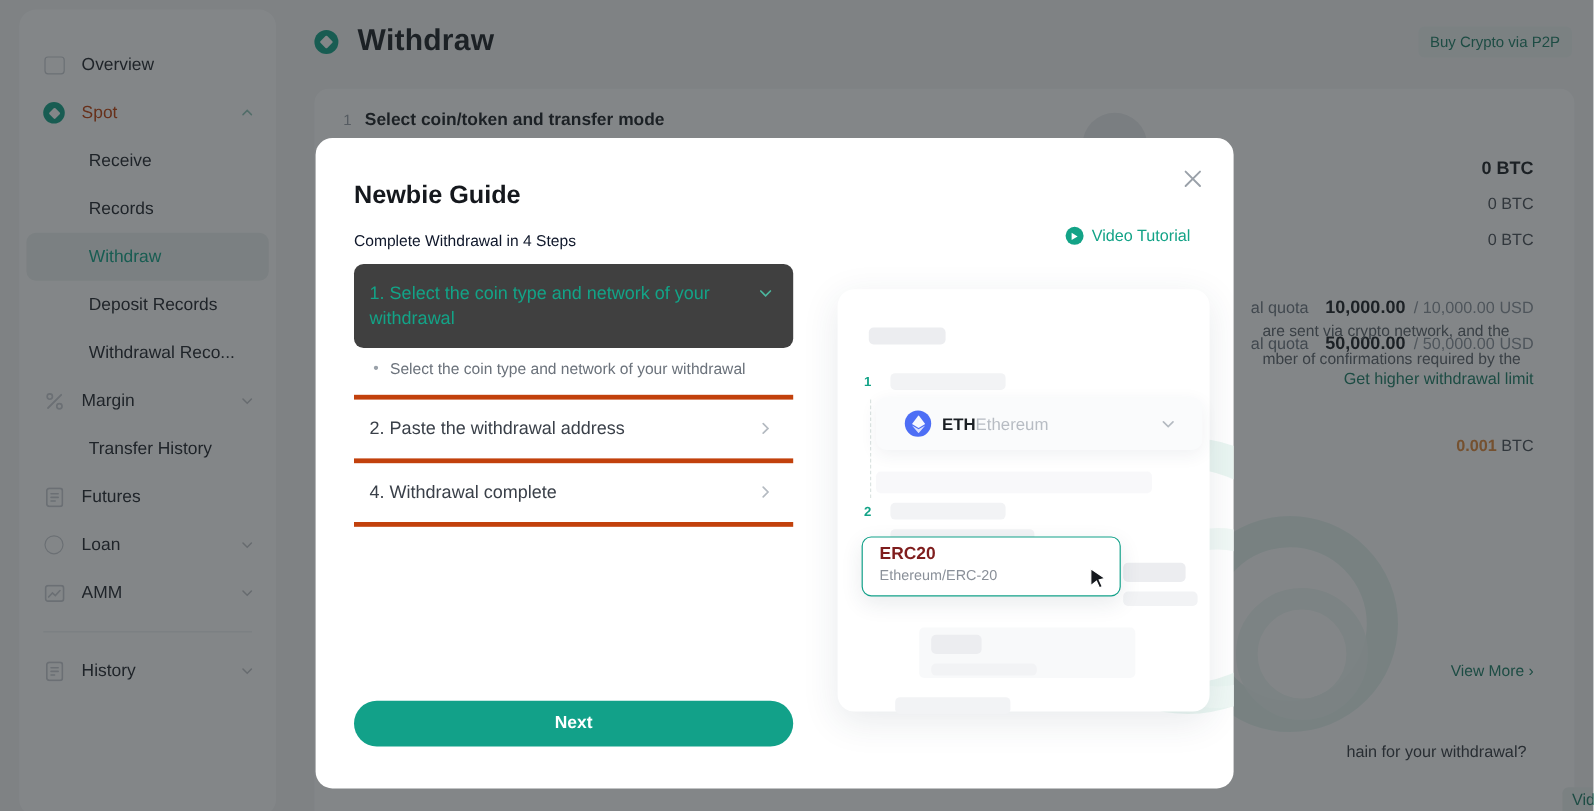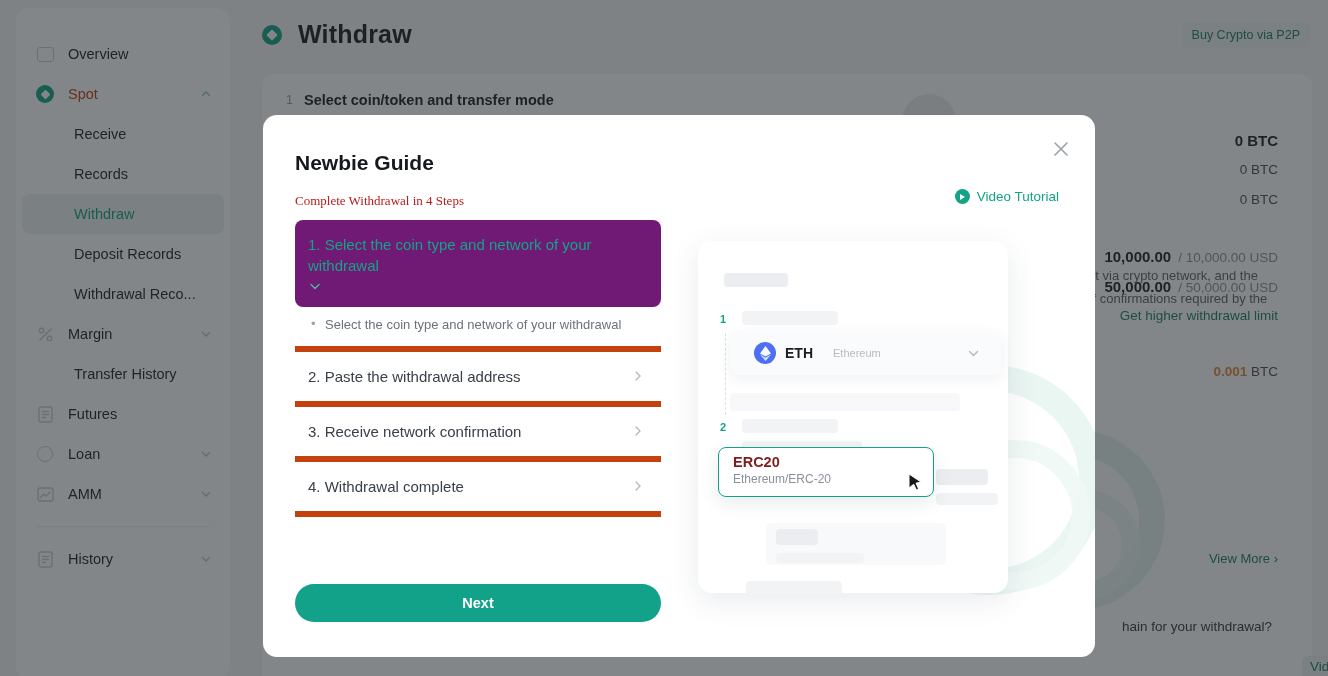--- a/index.html
+++ b/index.html
@@ -79,49 +79,49 @@
   .view-more { position: absolute; right: 34px; top: 477px; font-size: 13px; color: #1e7f68; }
   .q-line { position: absolute; left: 860px; top: 545px; font-size: 13.5px; color: #363b42; }
   .q-link { position: absolute; left: 1040px; top: 582px; font-size: 13.5px; color: #1e7f68;
             background:#eef3f2; border-radius:5px; padding:3px 8px; }
 
   
   .overlay { position: absolute; inset: 0; background: rgba(30,34,38,0.55); }
 
   
   .modal {
-    position: absolute; left: 263px; top: 115px; width: 832px; height: 542px;
+    position: absolute; left: 263px; top: 115px; width: 765px; height: 542px;
     background: #ffffff; border-radius: 14px; overflow: hidden;
   }
   .modal-close {
     position: absolute; right: 22px; top: 22px; width: 24px; height: 24px; cursor: pointer;
   }
   .modal-title { position: absolute; left: 32px; top: 36px; font-size: 21px; font-weight: 700; color: #15181d; }
-  .modal-sub { position: absolute; left: 32px; top: 78px; font-size: 13px; color: #b91c1c; font-family: Liberation Serif, serif; }
+  .modal-sub { position: absolute; left: 32px; top: 78px; font-size: 13px; color: #0f172a; }
   .video-link {
     position: absolute; right: 36px; top: 74px; display: flex; align-items: center;
     font-size: 13.5px; color: #13a387;
   }
   .play-badge { width: 15px; height: 15px; border-radius: 50%; background: #13a387;
                 margin-right: 7px; display: flex; align-items: center; justify-content: center; }
   .play-badge i { width: 0; height: 0; border-left: 5px solid #fff; border-top: 3.3px solid transparent;
                   border-bottom: 3.3px solid transparent; margin-left: 1.5px; display: block; }
 
   .steps { position: absolute; left: 32px; top: 105px; width: 366px; }
   .step-head {
     display: flex; align-items: flex-start; padding: 14px 16px 14px 13px;
     font-size: 15px; color: #3a4049; line-height: 21px; position: relative;
   }
   .step-head .st-txt { flex: 1; padding-right: 14px; }
-  .step-open { background: #701a75; border-radius: 8px; flex-direction: column; }
+  .step-open { background: #404040; border-radius: 8px; }
   .step-open .st-txt { color: #13a387; }
   .step-body { padding: 10px 0 14px 16px; }
   .step-body li { list-style: none; font-size: 13px; color: #6b727b; position: relative; padding-left: 14px; }
   .step-body li::before { content: "•"; position: absolute; left: 0; top: -1px; color: #9aa1a9; }
-  .step-row { border-top: 6px solid #c2410c; }
+  .step-row { border-top: 4px solid #c2410c; }
   .chev-r { width: 14px; height: 14px; flex: 0 0 14px; margin-top: 3px; }
 
   .next-btn {
     position: absolute; left: 32px; bottom: 35px; width: 366px; height: 38px;
     background: #12a189; border-radius: 19px; color: #fff; font-size: 14.5px;
     font-weight: 700; display: flex; align-items: center; justify-content: center; cursor: pointer;
   }
 
   
   .illus { position: absolute; left: 427px; top: 110px; width: 340px; height: 370px; }
@@ -142,21 +142,21 @@
   .st-num { position: absolute; font-size: 11px; color: #13a387; font-weight: 700; }
   .dotline { position: absolute; width: 0; border-left: 1.5px dashed #dbe3e1; }
   .eth-row {
     position: absolute; left: 42px; top: 84px; width: 290px; height: 44px;
     background: #fafbfc; border-radius: 9px; display: flex; align-items: center;
     box-shadow: 0 4px 14px rgba(40,60,80,.07);
   }
   .eth-badge { width: 22px; height: 22px; border-radius: 50%; background: #4d6ef5; margin-left: 24px;
                display: flex; align-items: center; justify-content: center; }
   .eth-sym { font-size: 14px; font-weight: 700; color: #1b1f24; margin-left: 9px; }
-  .eth-name { font-size: 11px; color: #b7bcc3; margin-left: 20px; }
+  .eth-name { font-size: 14px; color: #b7bcc3; margin-left: 0; }
   .eth-chev { position: absolute; right: 22px; width: 13px; height: 13px; }
   .erc-box {
     position: absolute; left: 28px; top: 222px; width: 216px; height: 50px;
     background: #fff; border: 1.6px solid #12a189; border-radius: 8px;
     box-shadow: 0 6px 18px rgba(40,60,80,.10); padding: 6px 0 0 14px;
   }
   .erc-t { font-size: 14.5px; font-weight: 700; color: #7f1d1d; }
   .erc-s { font-size: 12px; color: #8a9099; margin-top: 2px; }
   .cursor { position: absolute; left: 218px; top: 248px; width: 15px; height: 20px; }
 </style>
@@ -370,28 +370,20 @@
 
       <div class="step-row">
         <div class="step-head">
           <span class="st-txt">2. Paste the withdrawal address</span>
           <svg class="chev-r" viewBox="0 0 14 14">
               <path d="M5 3l4 4-4 4" stroke="#b4bac1" stroke-width="1.4" fill="none" stroke-linecap="round"></path>
             </svg>
         </div>
       </div>
 
-      <div class="step-row">
-        <div class="step-head">
-          <span class="st-txt">3. Receive network confirmation</span>
-          <svg class="chev-r" viewBox="0 0 14 14">
-              <path d="M5 3l4 4-4 4" stroke="#b4bac1" stroke-width="1.4" fill="none" stroke-linecap="round"></path>
-            </svg>
-        </div>
-      </div>
 
       <div class="step-row">
         <div class="step-head">
           <span class="st-txt">4. Withdrawal complete</span>
           <svg class="chev-r" viewBox="0 0 14 14">
               <path d="M5 3l4 4-4 4" stroke="#b4bac1" stroke-width="1.4" fill="none" stroke-linecap="round"></path>
             </svg>
         </div>
       </div>
       <div class="step-row"></div>

